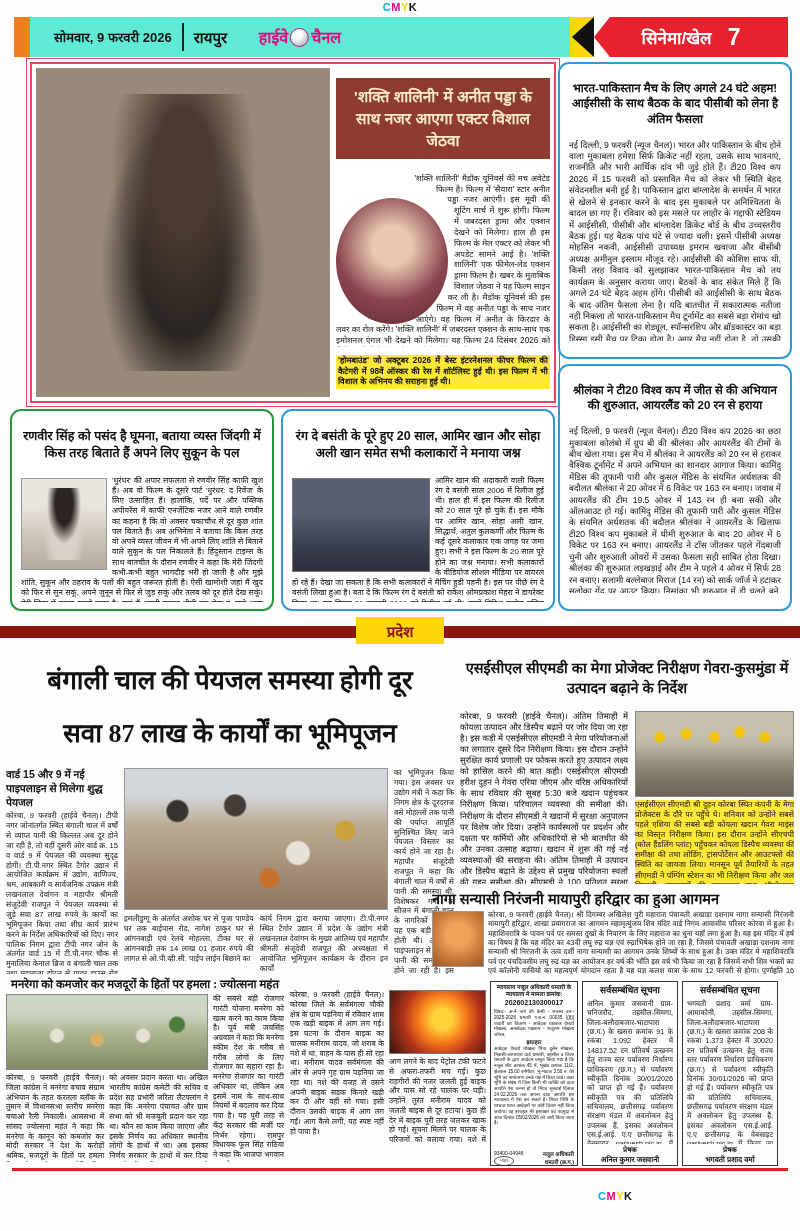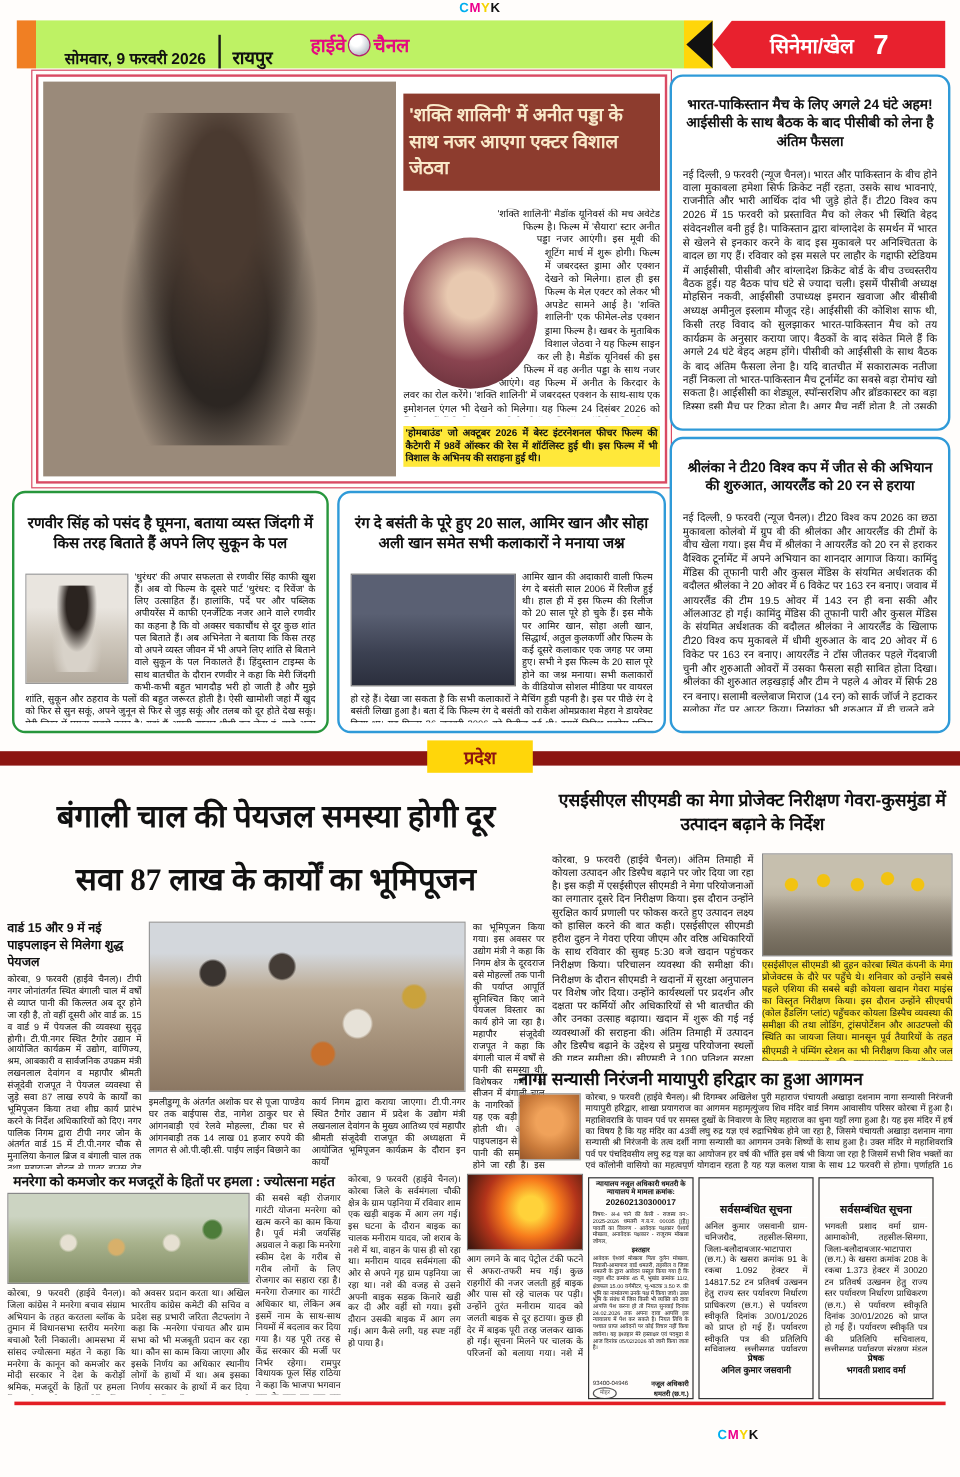--- a/index.html
+++ b/index.html
@@ -7,21 +7,21 @@
   .page{position:relative;width:800px;height:1231px;background:#fffdfb;overflow:hidden;
         font-family:"Liberation Sans","DejaVu Sans",sans-serif;color:#111;}
   
   .cmyk{position:absolute;font-weight:bold;font-size:11px;letter-spacing:.5px;}
   .cmyk-top{top:1px;left:0;width:100%;text-align:center;}
   .cmyk-bottom{top:1190px;left:598px;}
   .c-c{color:#00aeef}.c-m{color:#ec008c}.c-y{color:#f5d400}.c-k{color:#111}
   
   .masthead{position:absolute;left:14px;top:17px;width:774px;height:40px;display:flex;}
   .mast-orange{width:16px;background:#f07f23;}
-  .mast-yellow{flex:1;background:#bef264;display:flex;align-items:flex-end;position:relative;}
+  .mast-yellow{flex:1;background:#5eead4;display:flex;align-items:center;position:relative;}
   .mast-date{font-weight:bold;font-size:13px;margin-left:24px;white-space:nowrap;}
   .mast-div{width:2px;height:28px;background:#1a1a1a;margin:0 10px;}
   .mast-city{font-weight:bold;font-size:15px;white-space:nowrap;}
   .mast-logo{position:absolute;left:50%;top:50%;transform:translate(-50%,-50%);
              color:#e5097f;font-size:16px;font-weight:bold;white-space:nowrap;display:flex;align-items:center;}
   .logo-globe{display:inline-block;width:19px;height:19px;border-radius:50%;margin:0 2px;
               background:radial-gradient(circle at 35% 30%,#ffffff 0 28%,#d8dde2 55%,#8f9aa4 100%);
               border:1px solid #b41e6e;}
   .mast-chev{width:24px;background:#ffd60a;position:relative;}
   .mast-chev::after{content:"";position:absolute;inset:0;background:#111;
@@ -38,21 +38,21 @@
           border:2px solid #d94a63;outline:1px solid #d94a63;outline-offset:3px;
           padding:4px;display:flex;gap:6px;}
   .shakti-photo{width:294px;flex:none;
      background:linear-gradient(140deg,#c3b3a1 0%,#a6968า 0%,#a69685 35%,#8b7b6c 65%,#6f6154 100%);
      background-color:#9a8a7a;position:relative;overflow:hidden;}
   .shakti-photo::before{content:"";position:absolute;left:18%;top:8%;width:64%;height:84%;
      background:radial-gradient(ellipse at 50% 28%,#4a3a30 0 22%,transparent 55%),
                 radial-gradient(ellipse at 50% 62%,#2c2622 0 30%,transparent 62%);}
   .shakti-right{flex:1;display:flex;flex-direction:column;overflow:hidden;}
   .shakti-head{background:#8d3c2e;color:#f9e9c9;font-weight:bold;font-size:15.5px;
-               line-height:1.4;padding:8px 5px;}
+               line-height:1.4;text-align:center;padding:8px 5px;}
   .shakti-body{font-size:8.2px;line-height:1.32;flex:1;margin-top:4px;}
   .vishal{float:left;width:112px;height:126px;border-radius:50%;margin:24px 6px 2px 0;
           shape-outside:circle(50%);
           background:radial-gradient(circle at 50% 38%,#e8c9b0 0 20%,#8a4450 58%,#5d2a33 100%);}
   .shakti-hl{font-size:8.2px;font-weight:bold;line-height:1.3;padding:1px 2px;}
   
   .roundbox{position:absolute;background:#fff;border-radius:11px;padding:7px 9px;
             display:flex;flex-direction:column;overflow:hidden;}
   .bb{border:2.5px solid #2f9ad8;}
   .gb{border:2.5px solid #27963c;}
@@ -129,39 +129,39 @@
   .m-photo::before{content:"";position:absolute;inset:0;
      background:radial-gradient(circle 8px at 25% 55%,#e6e0d2 0 6px,transparent 8px),
        radial-gradient(circle 8px at 45% 60%,#d8b06a 0 6px,transparent 8px),
        radial-gradient(circle 8px at 68% 55%,#e6e0d2 0 6px,transparent 8px),
        radial-gradient(circle 10px at 85% 40%,#4d7c3a 0 7px,transparent 9px);}
   .m-cols{display:flex;gap:5px;flex:1;overflow:hidden;}
   .m-txt{font-size:7.5px;line-height:1.3;text-align:justify;}
   .m-col3{flex:1;overflow:hidden;}
   .bike{position:absolute;left:290px;top:976px;width:196px;height:190px;overflow:hidden;}
   .k-head{font-weight:bold;font-size:12px;text-align:center;line-height:1.3;}
-  .k-cols{display:flex;gap:5px;margin-top:2px;height:152px;}
+  .k-cols{display:flex;gap:5px;margin-top:14px;height:152px;}
   .k-col1{width:94px;flex:none;overflow:hidden;}
   .k-col2{flex:1;display:flex;flex-direction:column;gap:3px;overflow:hidden;}
   .k-photo{height:64px;border:1px solid #777;flex:none;
      background:radial-gradient(circle at 55% 45%,#ffd23a 0 16%,#f77b1c 38%,#b3341a 62%,#34140e 100%);}
   
   .court{position:absolute;left:490px;top:981px;width:88px;height:185px;border:1px solid #333;
          padding:2px 3px;overflow:hidden;font-size:5px;line-height:1.25;}
   .court-title{font-weight:bold;font-size:5.8px;text-align:center;line-height:1.25;}
   .court-case{font-weight:bold;font-size:7px;text-align:center;margin:1px 0;}
   .court-meta{font-size:4.6px;text-align:justify;}
   .court-ish{font-weight:bold;font-size:5.6px;text-align:center;margin-top:1px;}
   .court-body{font-size:4.6px;text-align:justify;overflow:hidden;height:104px;}
   .court-phone{font-size:5px;}
   .court-sign{font-weight:bold;font-size:5.6px;text-align:right;line-height:1.3;}
   .court-stamp{display:inline-block;border:1px solid #555;border-radius:50%;padding:1px 5px;
                font-size:4.6px;color:#555;}
   .notice{position:absolute;top:981px;width:96px;height:185px;border:1.5px solid #333;
-          padding:19px 4px;overflow:hidden;display:flex;flex-direction:column;}
+          padding:1px 4px;overflow:hidden;display:flex;flex-direction:column;}
   .notice1{left:582px;} .notice2{left:682px;}
   .no-title{font-weight:bold;font-size:9px;text-align:center;border-bottom:1px solid #fff;margin-bottom:2px;}
   .no-body{font-size:7.2px;line-height:1.3;text-align:justify;flex:1;overflow:hidden;}
   .no-sender-label{font-size:7.2px;text-align:center;font-weight:bold;}
   .no-sender{font-size:7.4px;text-align:center;font-weight:bold;}
   
   .footer-line{position:absolute;left:12px;top:1168px;width:776px;height:3px;background:#e31e24;}
 </style>
 </head>
 <body>

